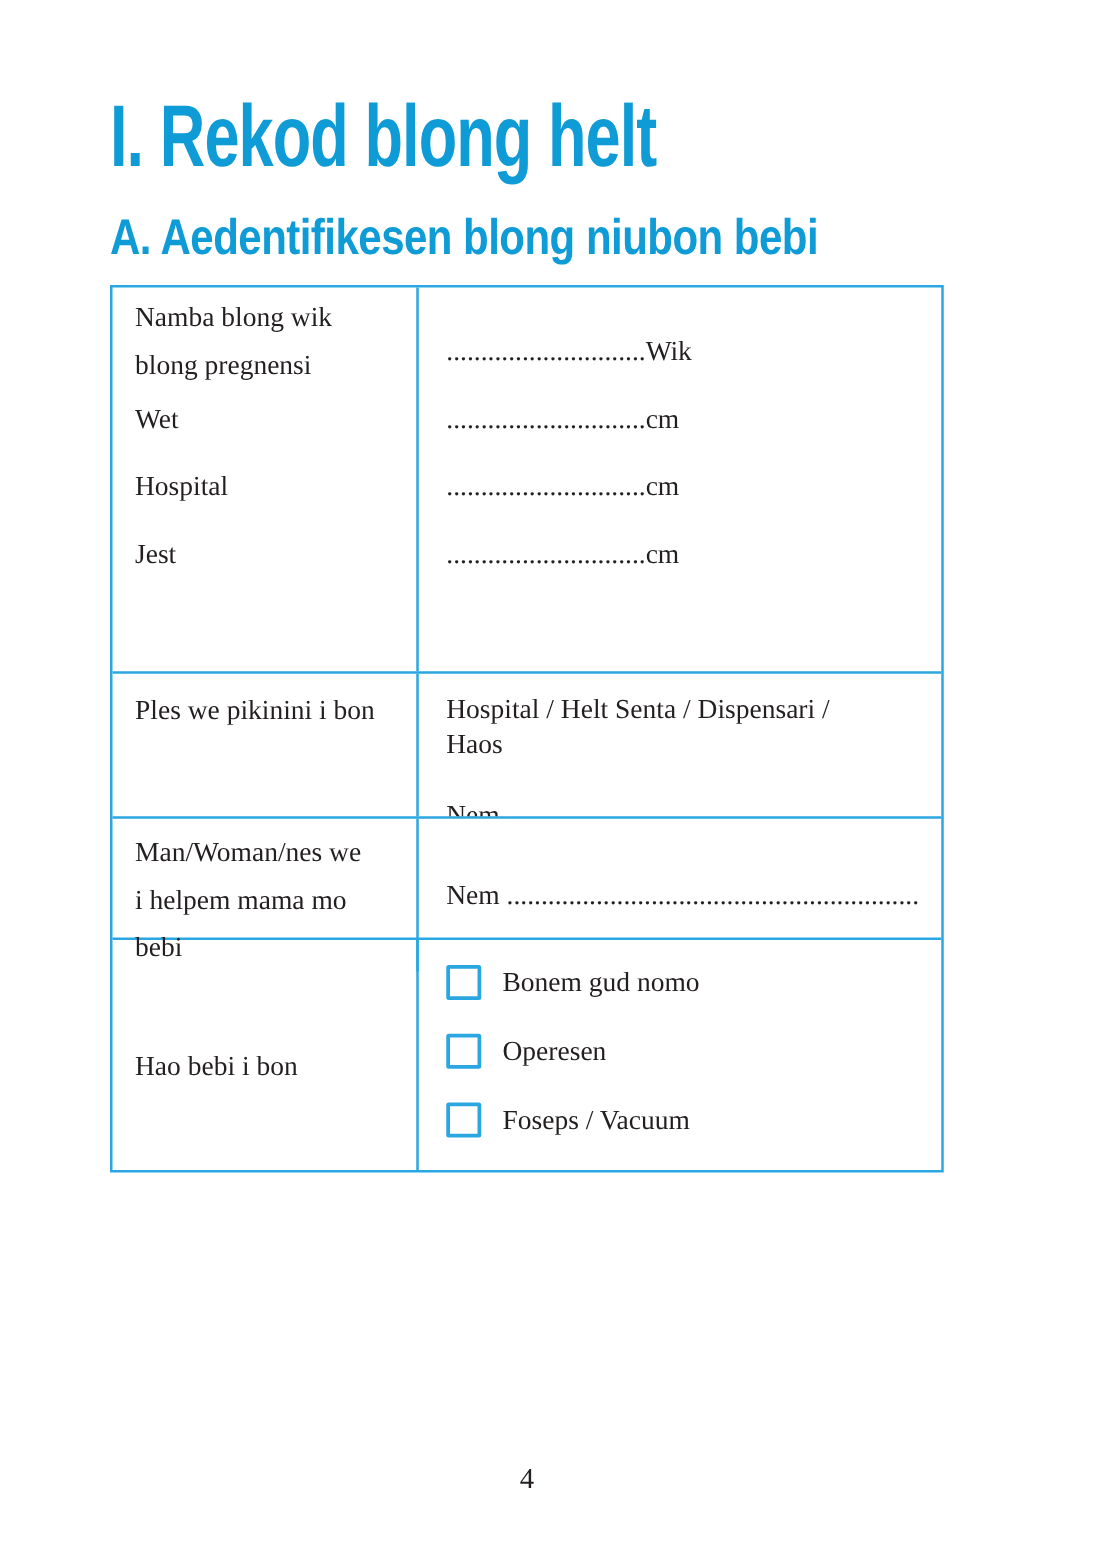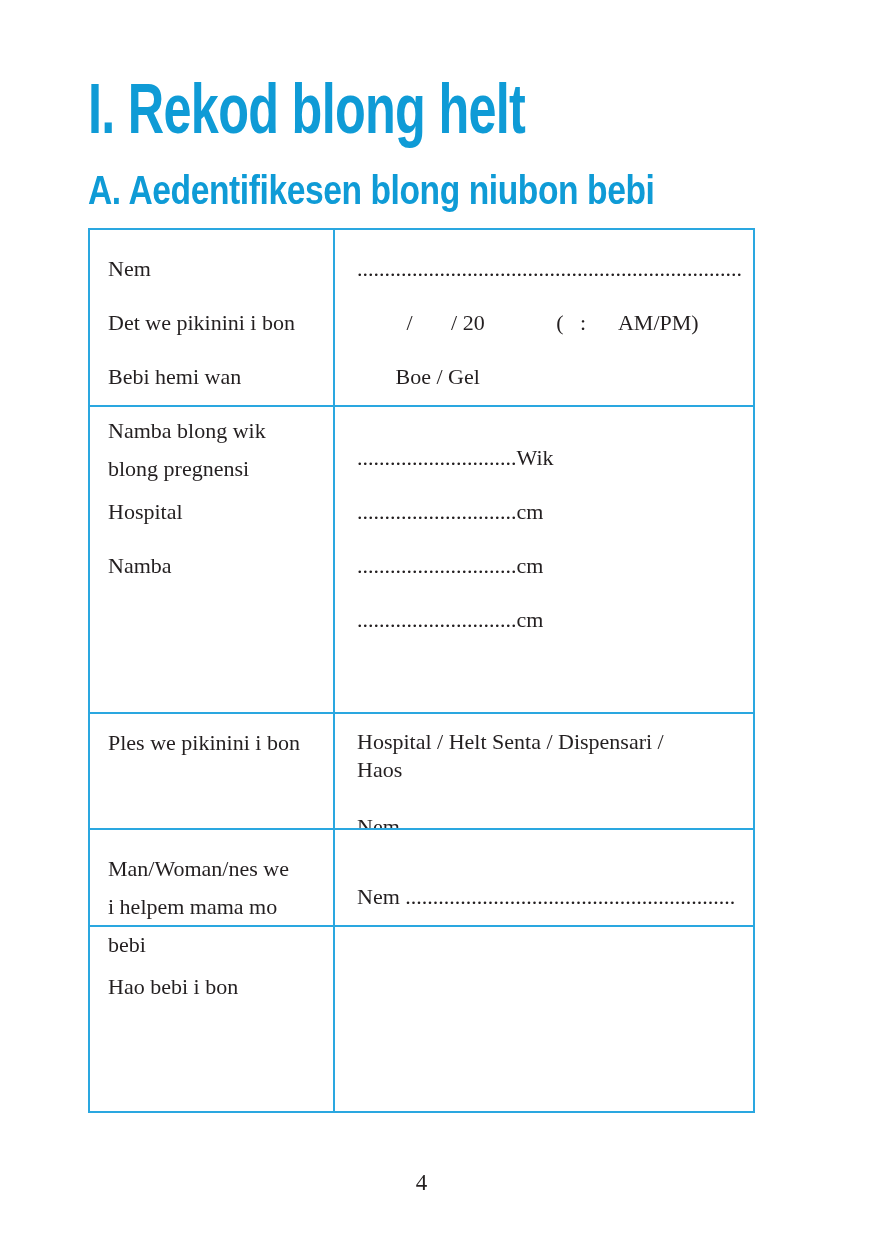--- a/index.html
+++ b/index.html
@@ -96,24 +96,24 @@
   .s3 .cell-l { padding-top: 16px; }
   .s3 .cell-r { padding-top: 14px; }
   .para { line-height: 28px; white-space: pre-line; }
   .nem-line {
     margin-top: 16px;
     height: 54px;
     display: flex;
     align-items: center;
     white-space: pre;
   }
-  .s4 .cell-l { padding-top: 20px; }
+  .s4 .cell-l { padding-top: 8px; }
   .s4 .cell-r { display: flex; align-items: center; }
   .s4 .cell-r .fill-line { white-space: pre; }
-  .s5 .cell-l { padding-top: 47px; }
+  .s5 .cell-l { padding-top: 88px; }
   .s5 .cell-r { padding-top: 6px; }
   .opt-row {
     height: 55px;
     display: flex;
     align-items: center;
     gap: 17px;
   }
   .checkbox {
     width: 22px;
     height: 22px;
@@ -135,39 +135,28 @@
 </head>
 <body>
 
 <div class="page">
 
   <h1 class="title">I. Rekod blong helt</h1>
   <h2 class="subtitle">A. Aedentifikesen blong niubon bebi</h2>
 
   <div class="form-table">
 
-    <div class="section s1">
-      <div class="cell-l">
-        <div class="line54">Nem</div>
-        <div class="line54">Det we pikinini i bon</div>
-        <div class="line54">Bebi hemi wan</div>
-      </div>
-      <div class="cell-r">
-        <div class="line54 fill-line">......................................................................</div>
-        <div class="line54 fill-line">         /       / 20             (   :      AM/PM)</div>
-        <div class="line54 fill-line">       Boe / Gel</div>
-      </div>
-    </div>
 
     <div class="section s2">
       <div class="cell-l">
         <div class="block70 wrap-label">Namba blong wik
 blong pregnensi</div>
+        <div class="line54">Wet</div>
         <div class="line54">Hospital</div>
-        <div class="line54">Namba</div>
+        <div class="line54">Jest</div>
       </div>
       <div class="cell-r">
         <div class="line54 fill-line">.............................Wik</div>
         <div class="line54 fill-line">.............................cm</div>
         <div class="line54 fill-line">.............................cm</div>
         <div class="line54 fill-line">.............................cm</div>
       </div>
     </div>
 
     <div class="section s3">
@@ -189,19 +178,33 @@
       </div>
       <div class="cell-r">
         <div class="fill-line">Nem ............................................................</div>
       </div>
     </div>
 
     <div class="section s5">
       <div class="cell-l">
         <div>Hao bebi i bon</div>
       </div>
+      <div class="cell-r">
+        <div class="opt-row">
+          <span class="checkbox"></span>
+          <span>Bonem gud nomo</span>
+        </div>
+        <div class="opt-row">
+          <span class="checkbox"></span>
+          <span>Operesen</span>
+        </div>
+        <div class="opt-row">
+          <span class="checkbox"></span>
+          <span>Foseps / Vacuum</span>
+        </div>
+      </div>
     </div>
 
   </div>
 
   <div class="page-number">4</div>
 
 </div>
 
 </body></html>

